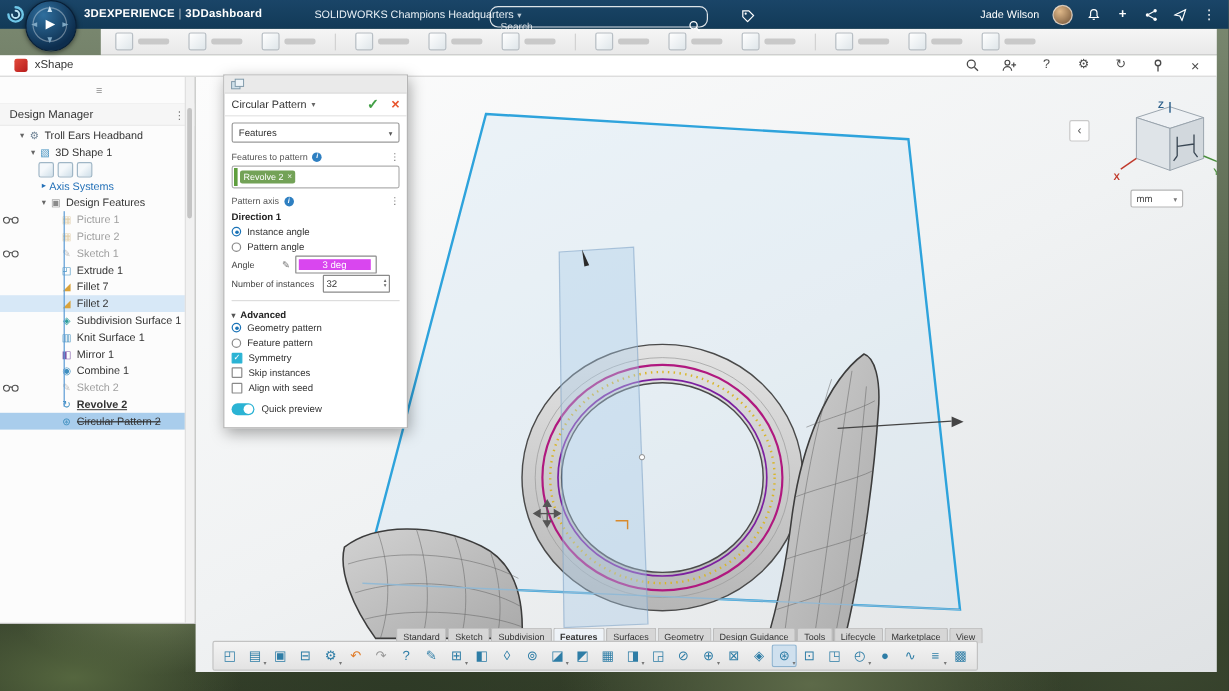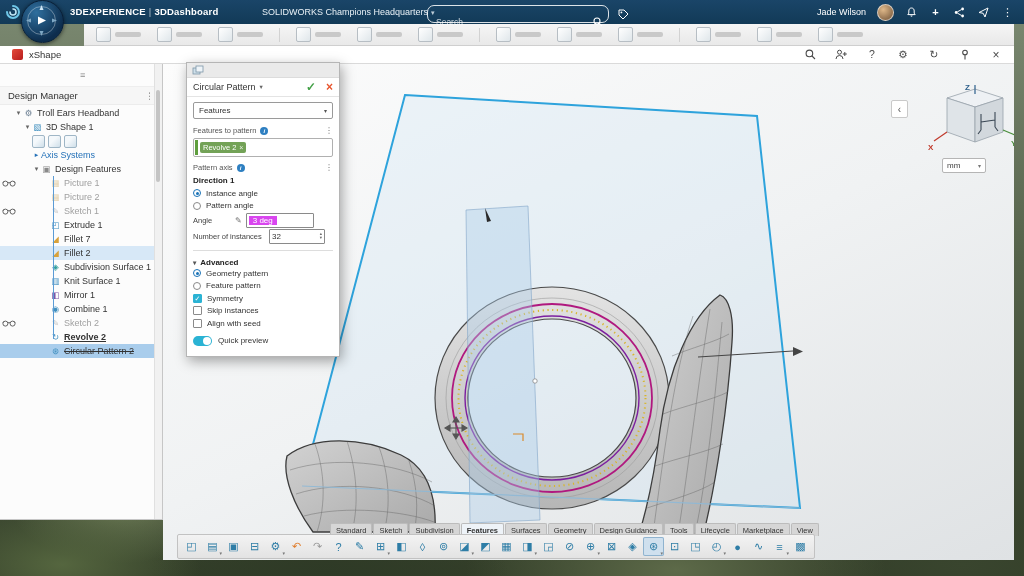--- a/index.html
+++ b/index.html
@@ -15,21 +15,21 @@
       radial-gradient(220px 100px at 94% 98%, #39452e 0%, transparent 70%),
       radial-gradient(160px 80px at 12% 88%, #6d7b57 0%, transparent 70%),
       linear-gradient(180deg,#7c8a72 0%, #55624a 45%, #323d28 100%);}
   
   .topbar{position:absolute;left:0;top:0;width:1024px;height:24px;z-index:4;
     background:linear-gradient(180deg,#1a4568,#123a57);color:#fff;}
   .brand{position:absolute;left:70px;top:6px;font-size:9.5px;font-weight:bold;letter-spacing:.2px;white-space:nowrap}
   .brand .sep{font-weight:normal;opacity:.6;padding:0 3px}
   .workspace{position:absolute;left:262px;top:6.5px;font-size:9px;color:#e8f0f6;white-space:nowrap}
   .workspace .caret{font-size:7px;margin-left:3px;opacity:.8}
-  .search{position:absolute;left:427px;top:5px;width:182px;height:13px;border:1px solid rgba(255,255,255,.85);
+  .search{position:absolute;left:408px;top:5px;width:182px;height:13px;border:1px solid rgba(255,255,255,.85);
     border-radius:7px;display:flex;align-items:center;padding:16px 5px 0 8px;box-sizing:border-box}
   .search .ph{font-size:8.5px;color:rgba(255,255,255,.8)}
   .tagicon{position:absolute;left:618px;top:6px}
   .tb-right{position:absolute;right:10px;top:0;height:24px;display:flex;align-items:center;gap:11px}
   .tb-right .uname{font-size:9px;color:#fff}
   .avatar{width:15px;height:15px;border-radius:50%;border:1px solid rgba(255,255,255,.6);
     background:radial-gradient(circle at 35% 30%, #e0b98a, #8a6a4a 75%)}
   .tb-ic{width:13px;height:13px;display:flex;align-items:center;justify-content:center;color:#fff;font-size:11px}
   
   .compass{position:absolute;left:21px;top:0;width:41px;height:41px;border-radius:50%;z-index:6;
@@ -132,21 +132,21 @@
   .radio.sel::after{content:"";position:absolute;left:1.5px;top:1.5px;width:3px;height:3px;border-radius:50%;background:#1a73b7}
   .cb{width:9px;height:9px;border:1px solid #8a8a8a;border-radius:1px;box-sizing:border-box;flex:none;background:#fff}
   .cb.on{background:#2bb3d4;border-color:#2bb3d4;color:#fff;font-size:7px;line-height:8px;text-align:center}
   .fieldrow{display:flex;align-items:center;gap:4px;height:16px}
   .fieldrow .flabel{width:38px;color:#444;font-size:7.5px}
   .fieldrow .flabel.wide{width:72px}
   .pencil{font-size:8px;color:#777}
   .inbox{height:13px;border:1px solid #8a8a8a;border-radius:1px;display:flex;align-items:center;padding:0 2px;background:#fff}
   .inbox.angle{width:62px}
   .inbox.num{width:50px}
-  .selval{background:#d946ef;color:#fff;font-size:8px;padding:0 4px}
+  .selval{background:#d946ef;color:#fff;font-size:8px;padding:0 20px}
   .spin{display:flex;flex-direction:column;justify-content:center;margin-left:2px;color:#666;font-size:4.5px;line-height:4px}
   .divider{border-top:1px solid #ddd;margin:6px 0 4px}
   .advrow{display:flex;align-items:flex-end;gap:4px;font-size:8px;font-weight:bold;color:#222;height:12px}
   .advrow .caret{font-size:6.5px;color:#555}
   .togglerow{display:flex;align-items:flex-start;gap:6px;margin-top:6px;height:13px}
   .toggle{width:19px;height:10px;border-radius:5px;background:#2bb3d4;position:relative;flex:none}
   .toggle::after{content:"";position:absolute;right:1px;top:1px;width:8px;height:8px;border-radius:50%;background:#fff}
   .olabel{font-size:8px;color:#333}
 </style>
 </head>

